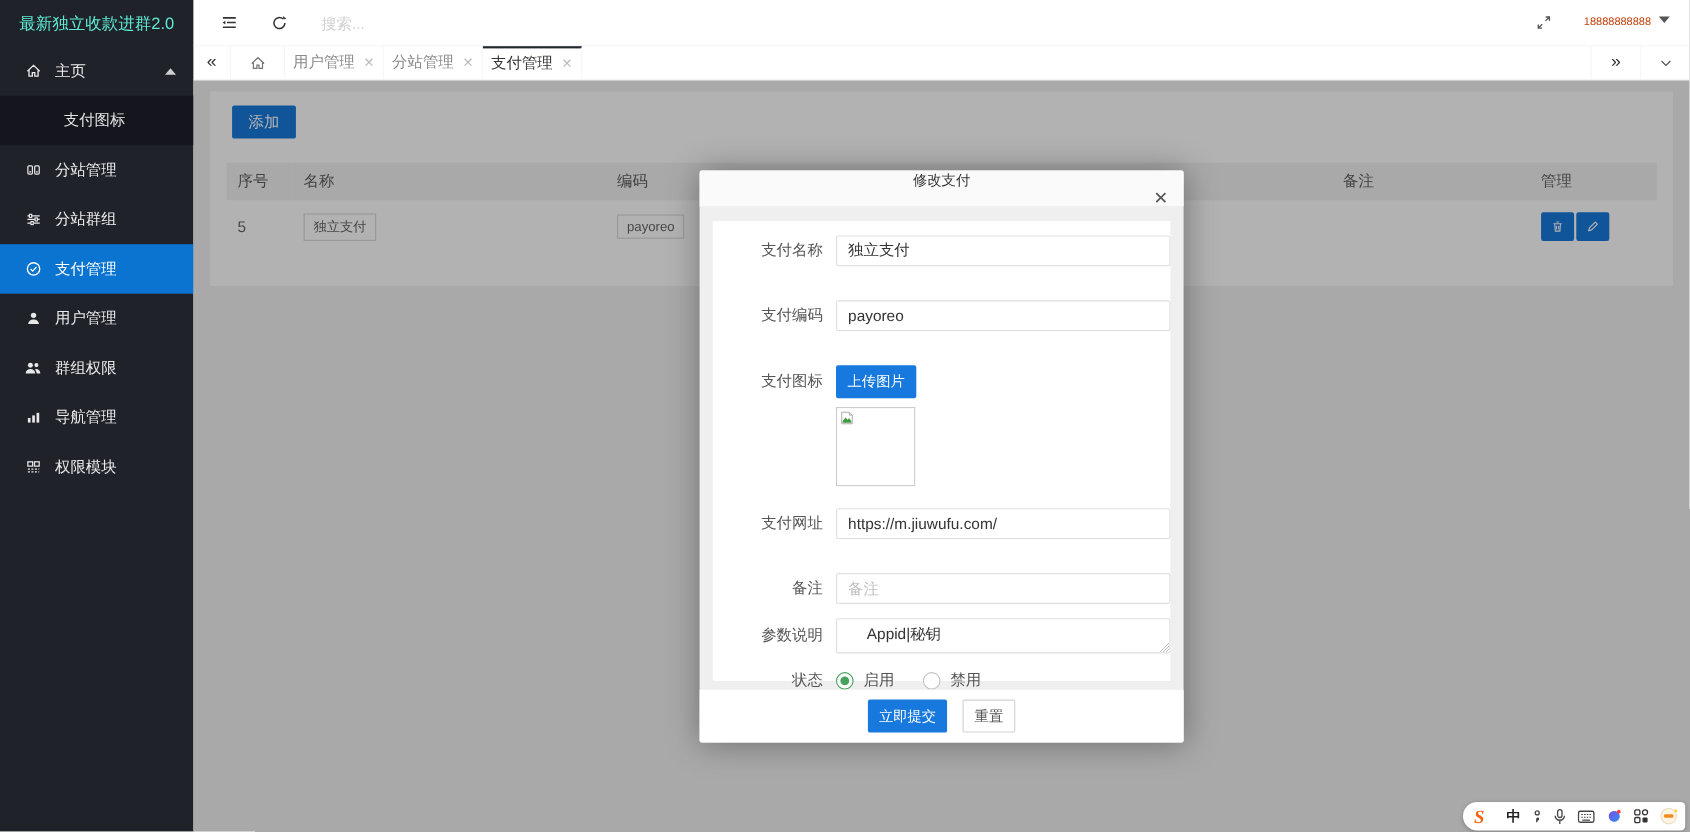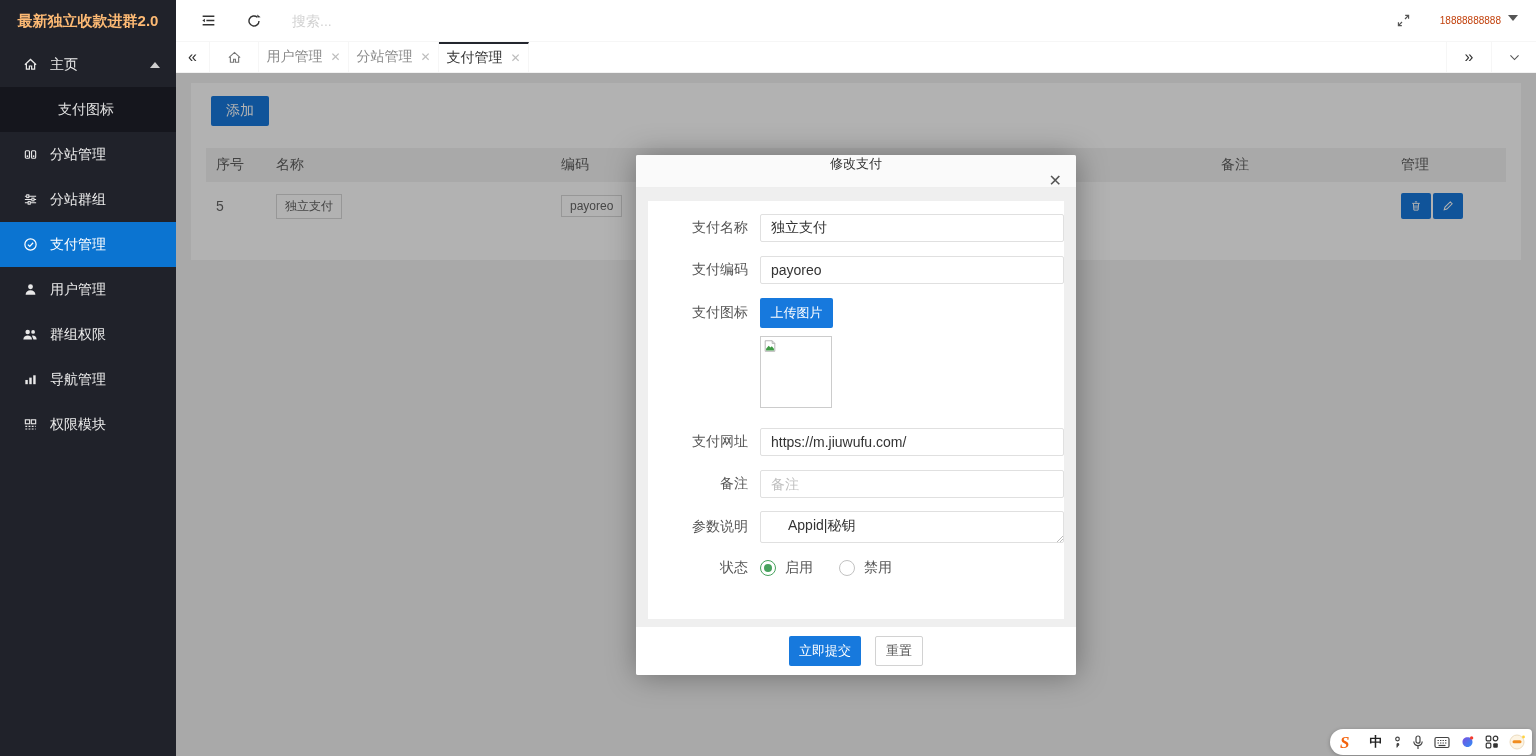--- a/index.html
+++ b/index.html
@@ -3,21 +3,21 @@
 <meta charset="utf-8">
 <style>
   * { margin:0; padding:0; box-sizing:border-box; }
   html,body { width:1536px; height:756px; overflow:hidden; }
   body { font-family:"Liberation Sans","DejaVu Sans",sans-serif; font-size:14px; color:#333; background:#f2f2f2; }
 
   .app { display:flex; width:100%; height:100%; }
 
   
   .sidebar { width:176px; background:#20222A; color:#f0f0f0; flex-shrink:0; display:flex; flex-direction:column; }
-  .side-title { height:42px; display:flex; align-items:center; justify-content:center; font-size:15px; font-weight:700; color:#fdba74; }
+  .side-title { height:42px; display:flex; align-items:center; justify-content:center; font-size:15px; font-weight:400; color:#5eead4; }
   .menu { list-style:none; }
   .menu-item { height:45px; display:flex; align-items:center; padding:0 16px 0 22px; cursor:pointer; color:#ececec; position:relative; }
   .menu-item .mi-icon { width:16px; height:16px; margin-right:12px; display:inline-flex; align-items:center; justify-content:center; }
   .menu-item.sub { background:#15161d; padding-left:58px; color:#e2e2e2; }
   .menu-item.active { background:#0b74d1; color:#fff; }
   .menu-caret { margin-left:auto; width:0; height:0; border-left:5px solid transparent; border-right:5px solid transparent; border-bottom:6px solid #cfcfcf; }
   .mi-icon svg { display:block; }
 
   
   .main { flex:1; display:flex; flex-direction:column; min-width:0; }
@@ -59,21 +59,21 @@
   .mini-btn { width:30px; height:26px; display:inline-flex; align-items:center; justify-content:center; background:#1779dd; border:none; border-radius:2px; cursor:pointer; }
 
   .overlay { position:absolute; inset:0; background:rgba(0,0,0,0.30); z-index:5; }
 
   
   .modal { position:fixed; left:636px; top:155px; width:440px; height:520px; background:#efefef; border-radius:2px; box-shadow:1px 1px 30px rgba(0,0,0,0.35); z-index:30; display:flex; flex-direction:column; }
   .modal-header { height:33px; background:#fafafa; border-bottom:1px solid #eee; display:flex; align-items:center; padding:0 14px; font-size:13px; color:#333; flex-shrink:0; border-radius:2px 2px 0 0;flex-direction:column; }
   .modal-close { margin-left:auto; font-size:16px; color:#555; cursor:pointer; line-height:1; }
   .modal-body { flex:1; padding:13px 12px 8px 12px; overflow:hidden; }
   .modal-panel { background:#fff; height:100%; padding:13px 0 0 0; }
-  .form-row { display:flex; align-items:center; margin-bottom:14px; padding-left:11px; }
+  .form-row { display:flex; align-items:center; margin-bottom:31px; padding-left:11px; }
   .form-label { width:89px; text-align:right; margin-right:12px; color:#555; font-size:14px; flex-shrink:0; }
   .form-label.top { align-self:flex-start; margin-top:6px; }
   .form-input { width:304px; height:28px; border:1px solid #e0e0e0; border-radius:2px; padding:0 10px; font-size:14px; color:#333; outline:none; font-family:inherit; }
   .form-input::placeholder { color:#bfbfbf; }
   .upload-col { display:flex; flex-direction:column; }
   .upload-btn { width:73px; height:30px; font-size:13px; }
   .img-box { width:72px; height:72px; border:1px solid #ccc; background:#fff; margin-top:8px; position:relative; }
   .img-box svg { position:absolute; left:2px; top:2px; }
   .form-textarea { width:304px; height:32px; border:1px solid #e0e0e0; border-radius:2px; padding:4px 27px; font-size:14px; color:#333; outline:none; resize:none; font-family:inherit; line-height:1.3;
     background-image:linear-gradient(135deg, transparent 0 50%, #bbb 50% 55%, transparent 55% 65%, #bbb 65% 70%, transparent 70% 80%, #bbb 80% 85%, transparent 85%);

